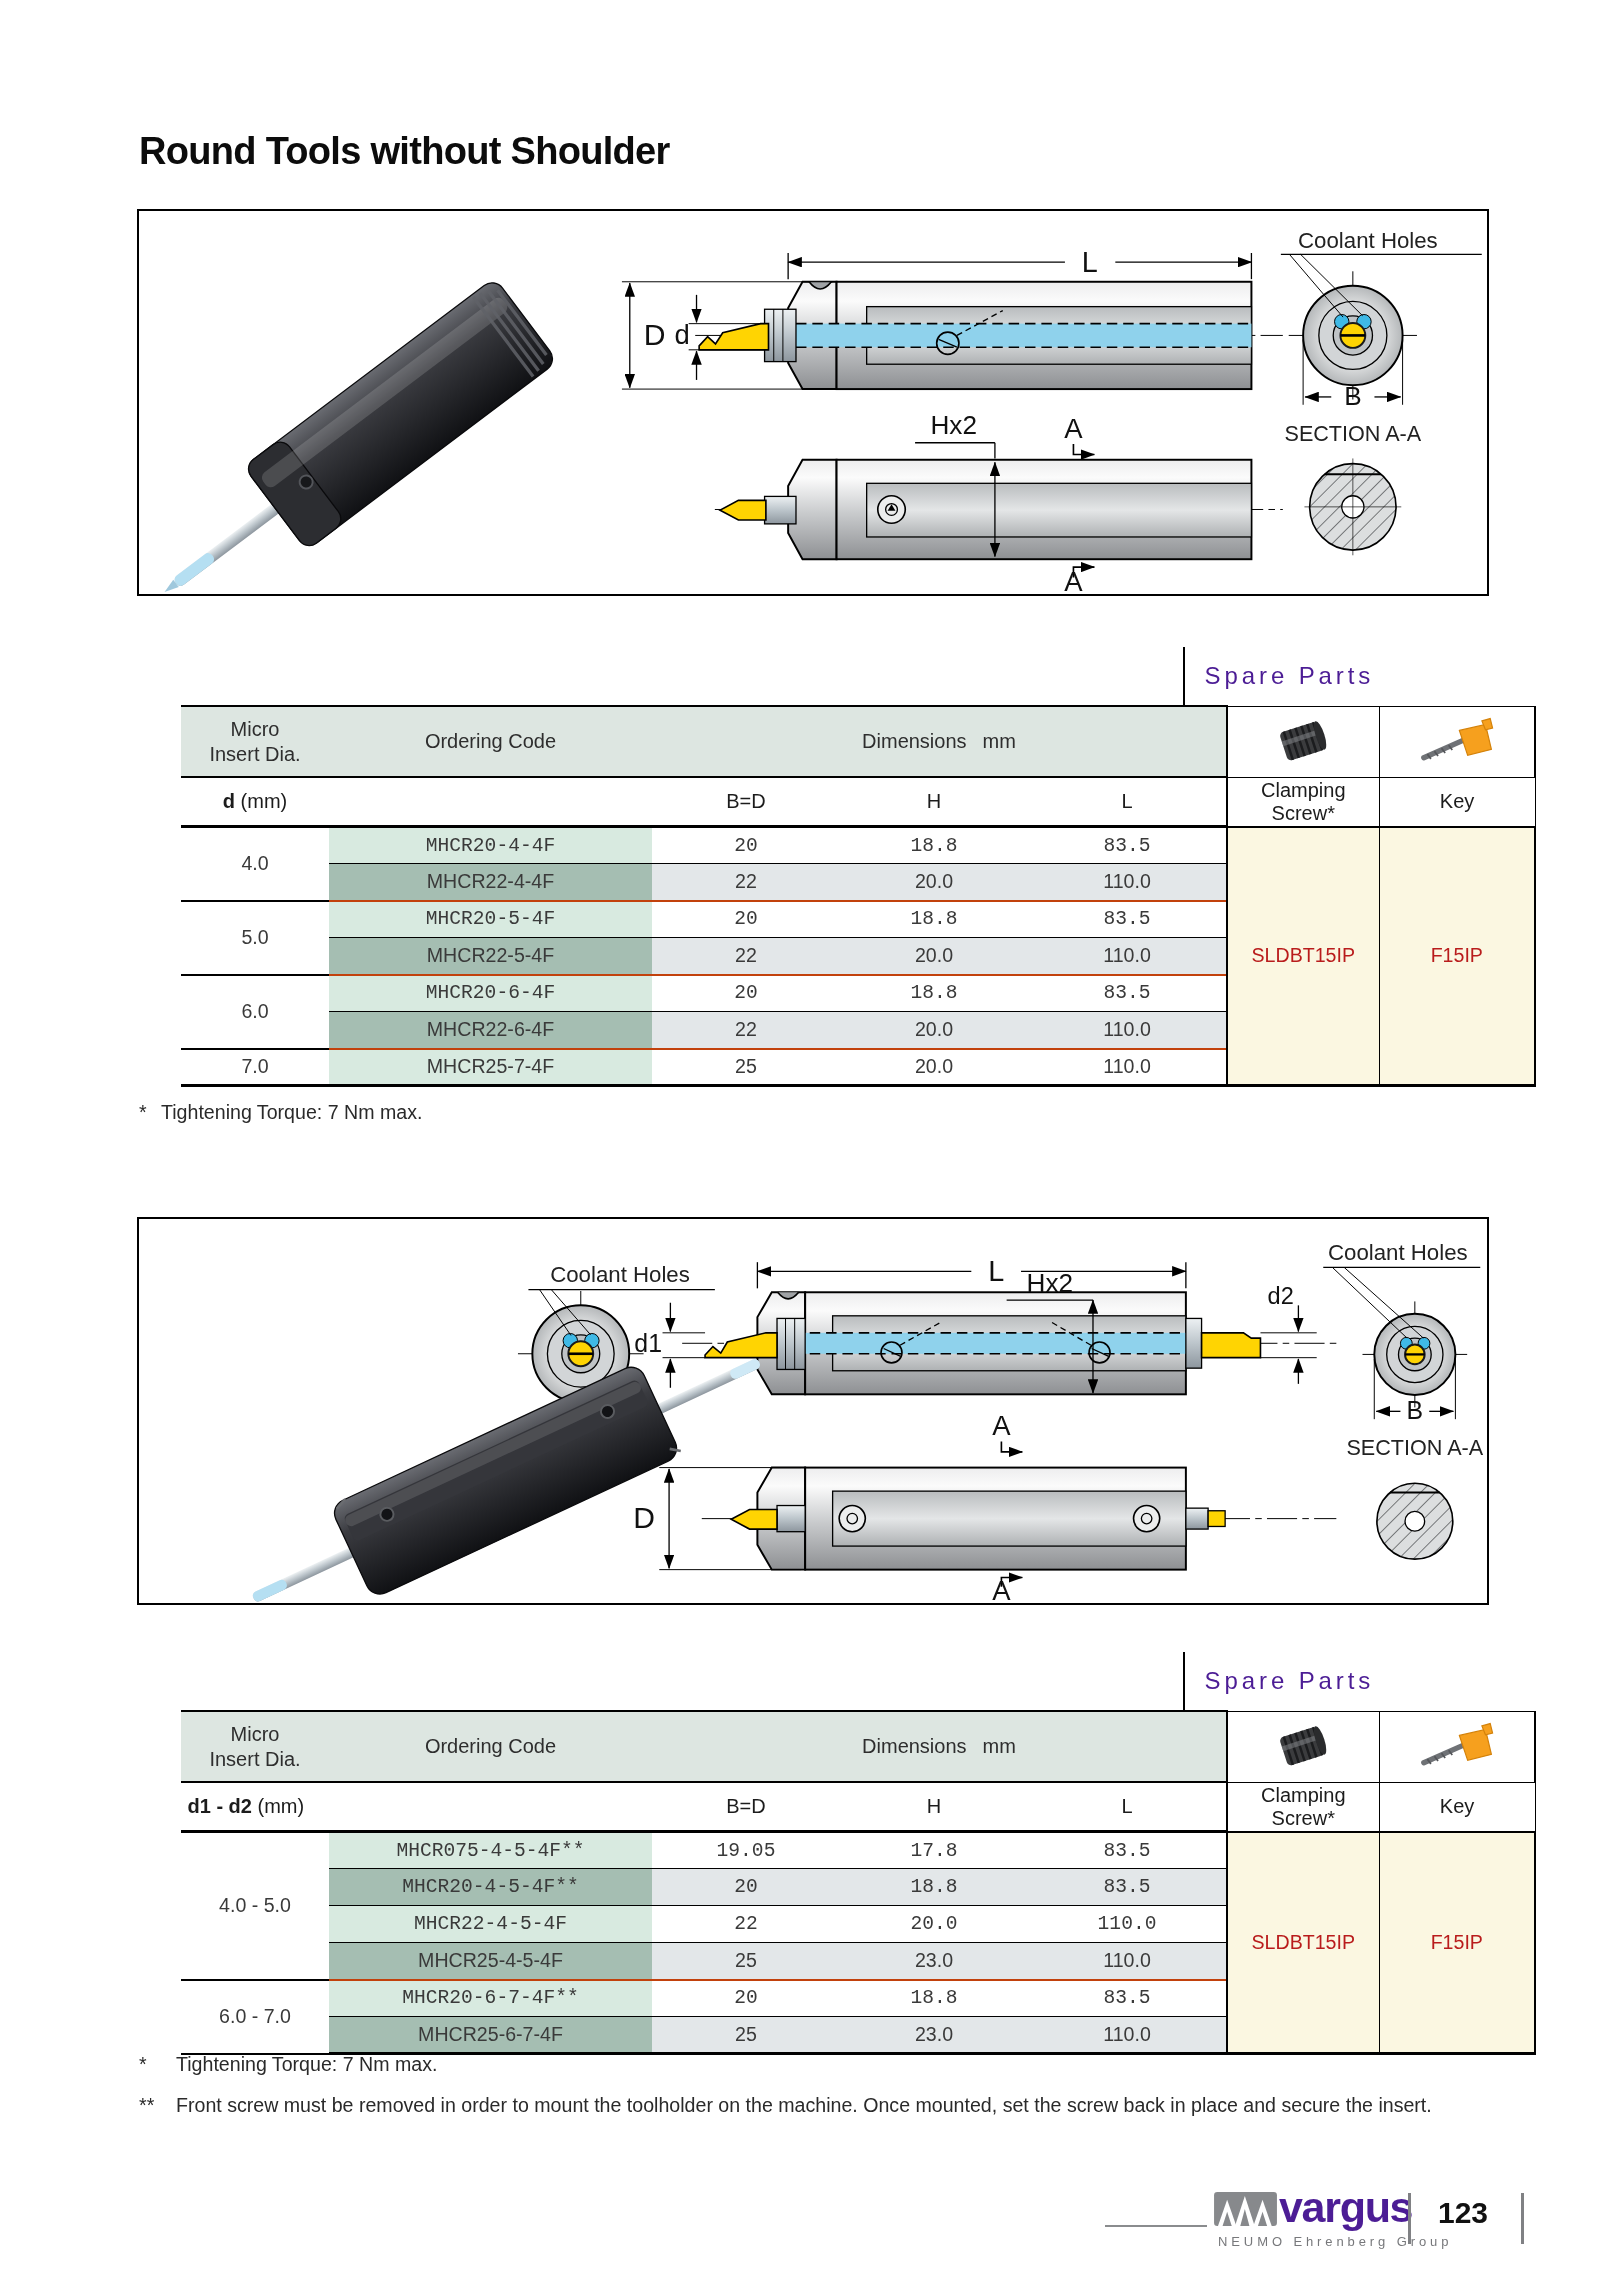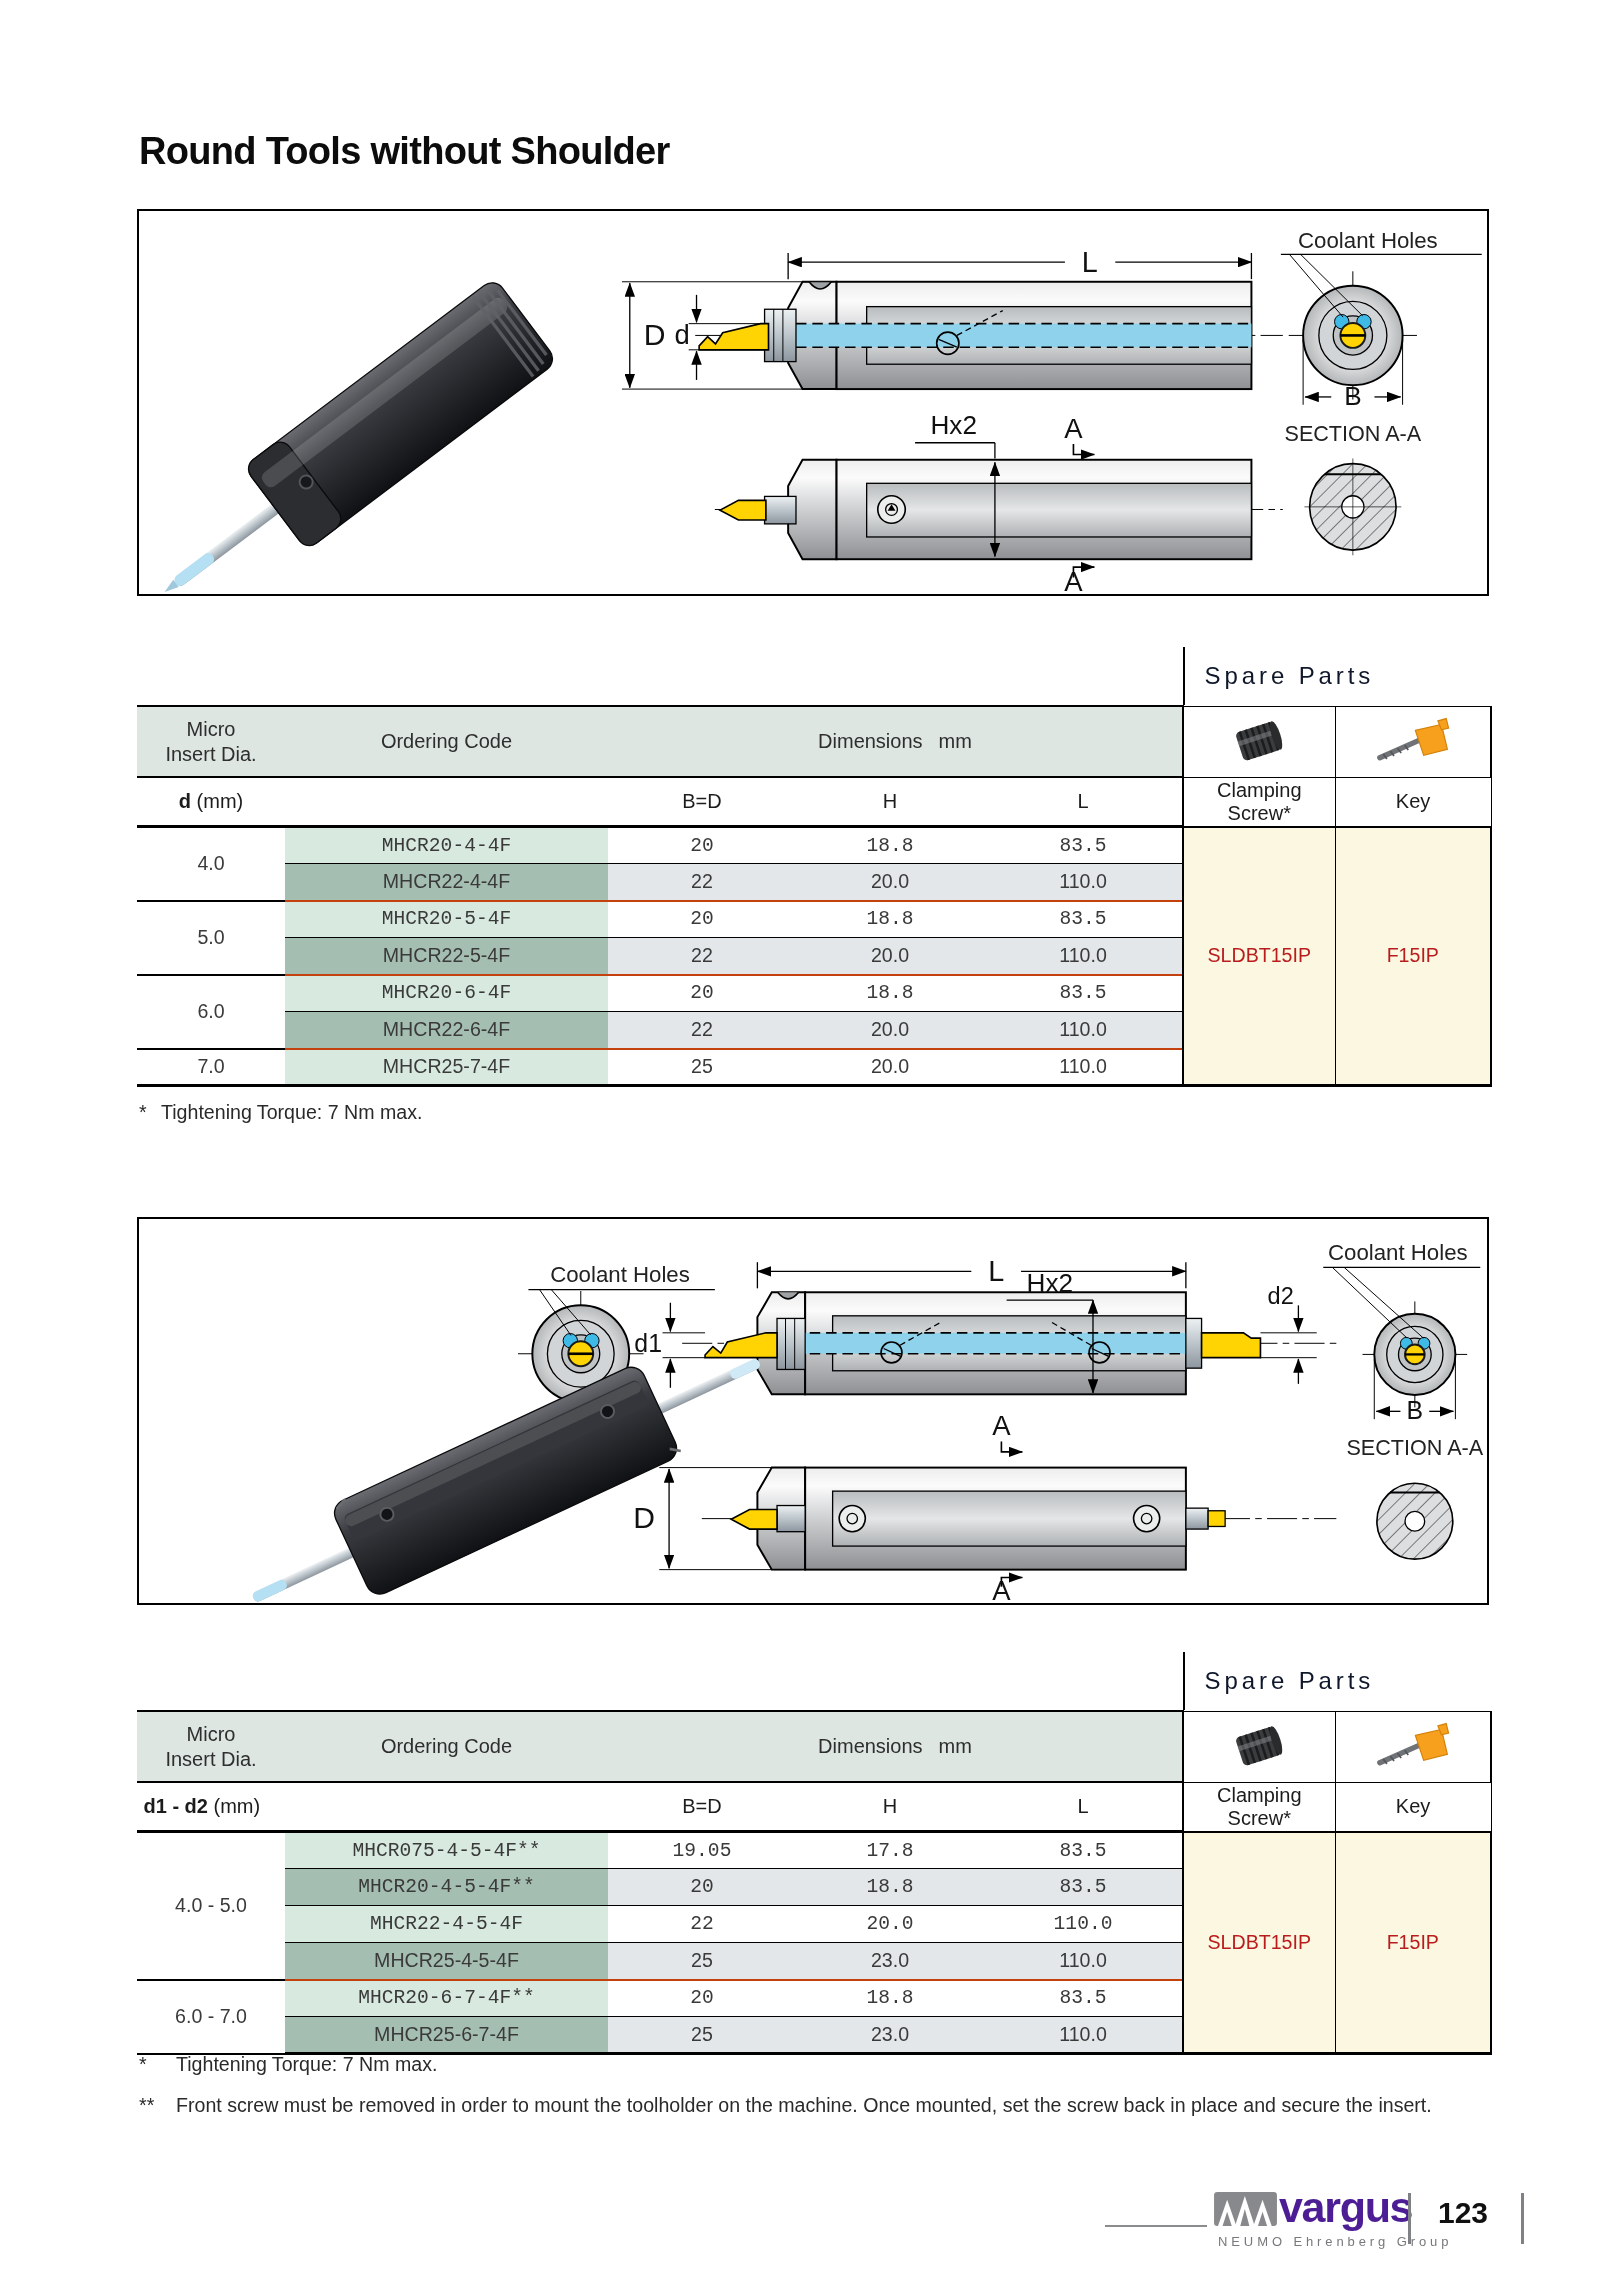--- a/index.html
+++ b/index.html
@@ -5,22 +5,22 @@
   html,body{margin:0;padding:0;background:#fff;}
   .page{position:relative;width:1623px;height:2295px;background:#fff;overflow:hidden;
         font-family:"Liberation Sans",sans-serif;color:#222;}
   .h1{position:absolute;left:139px;font-weight:700;font-size:38px;letter-spacing:-0.7px;color:#0c0c0c;white-space:nowrap;}
   .dbox{position:absolute;left:137px;width:1348px;border:2px solid #000;background:#fff;box-sizing:content-box;}
   .dbox svg{display:block;}
   
   .tblwrap{position:absolute;left:137px;width:1355px;}
   .spare-head{margin-left:1046px;width:308px;height:58px;border-left:2px solid #000;
               display:flex;align-items:center;padding-left:19.6px;box-sizing:border-box;
-              font-size:24px;letter-spacing:3.9px;color:#0f172a;}
-  table.spec{border-collapse:collapse;table-layout:fixed;width:1355px;}
+              font-size:24px;letter-spacing:3.9px;color:#4c1d95;}
+  table.spec{border-collapse:collapse;table-layout:fixed;width:1355px;margin-left:44px;}
   table.spec th,table.spec td{padding:0;margin:0;font-weight:400;}
   col.c1{width:148px}col.c2{width:323px}col.c3{width:188px}col.c4{width:188px}col.c5{width:199px}col.c6{width:152px}col.c7{width:156px}
   .band{background:#dde6e1;border-top:2.6px solid #000;border-bottom:2.6px solid #000;
         font-size:20px;color:#2e2e2e;height:69px;vertical-align:middle;text-align:center;line-height:1.25;}
   .band.dims{word-spacing:10.5px;}
   .icon-cell{background:#fff;border:1.3px solid #000;height:69px;text-align:center;vertical-align:middle;}
   .sub{height:47px;font-size:20px;color:#1c1c1c;text-align:center;vertical-align:middle;
        border-bottom:3.3px solid #000;background:#fff;}
   .sub .bold{font-weight:700;}
   .sub.shead{border:1.3px solid #000;border-bottom:2.6px solid #000;}

